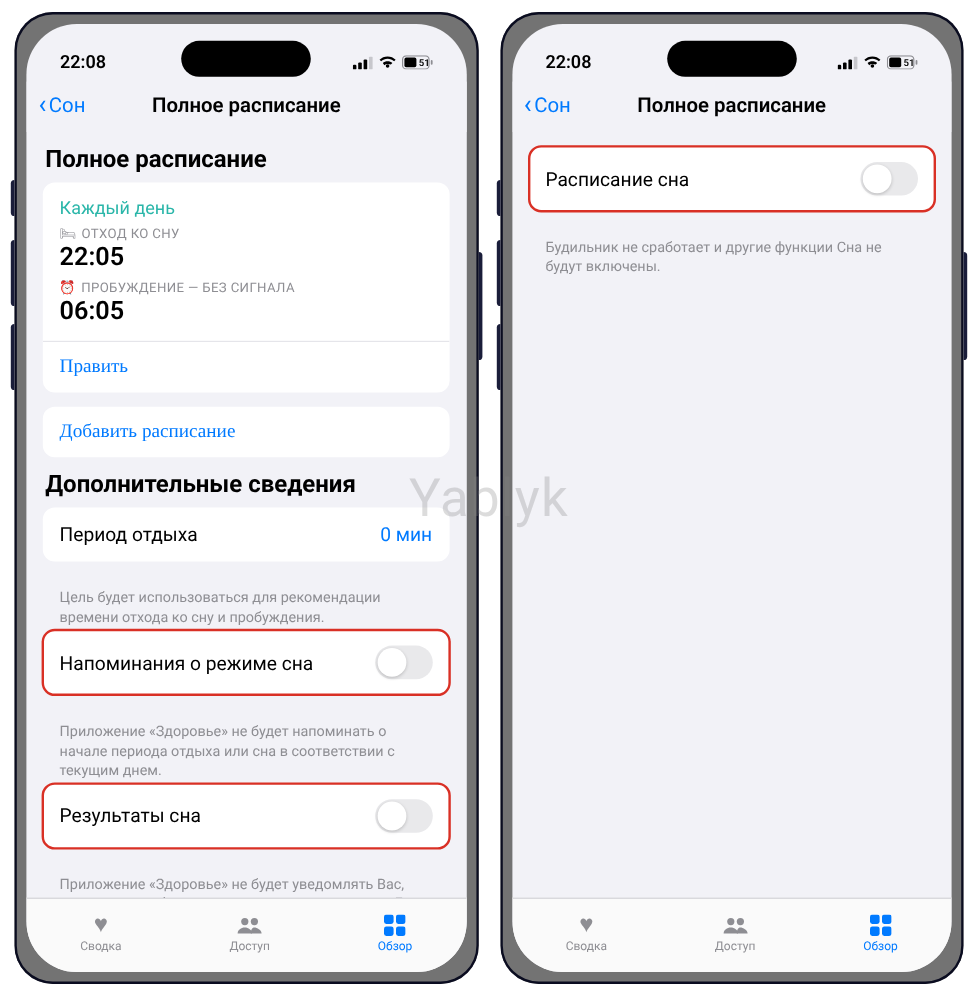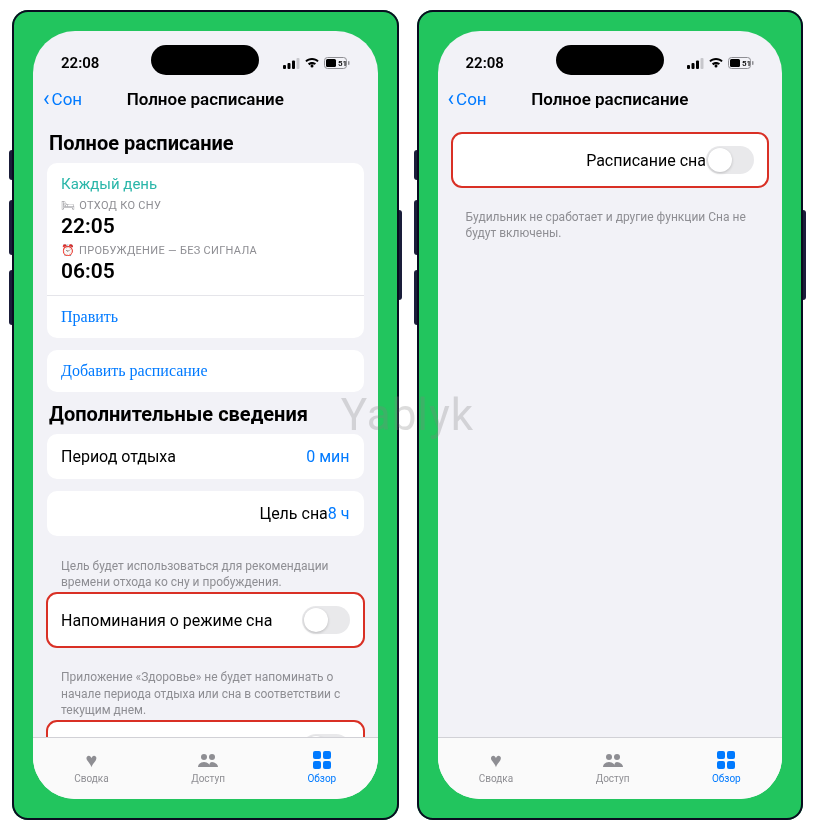--- a/index.html
+++ b/index.html
@@ -9,23 +9,23 @@
   width: 815px;
   height: 830px;
   position: relative;
   display: flex;
   gap: 18px;
   padding: 10px 12px;
 }
 .phone {
   width: 388px;
   height: 810px;
-  background: #22c55e;
-  border-radius: 16px;
-  padding: 21px;
+  background: #737373;
+  border-radius: 32px;
+  padding: 10px;
   position: relative;
   box-shadow: inset 0 0 0 2px #0a0c20;
 }
 .phone::before {
   content: '';
   position: absolute;
   left: -3px; top: 140px;
   width: 3px; height: 30px;
   background: #1a1d3a;
   border-radius: 3px 0 0 3px;
@@ -184,21 +184,21 @@
   height: 24px;
   background: #fff;
   border-radius: 50%;
   box-shadow: 0 1px 3px rgba(0,0,0,0.2);
 }
 .highlighted {
   outline: 2px solid #d93025;
   outline-offset: -1px;
 }
 .gap8 { margin-top: 1px; }
-.gap12 { margin-top: 12px; justify-content: flex-end; }
+.gap12 { margin-top: 12px; }
 .tab-bar {
   height: 62px;
   background: #fafafa;
   border-top: 1px solid #d1d1d6;
   display: flex;
   justify-content: space-around;
   align-items: center;
   padding-bottom: 6px;
 }
 .tab-item {
@@ -295,24 +295,20 @@
         <div class="card-link">Добавить расписание</div>
       </div>
 
       <div class="section-header">Дополнительные сведения</div>
 
       <div class="row">
         <span>Период отдыха</span>
         <span class="row-value">0 мин</span>
       </div>
 
-      <div class="row gap12">
-        <span>Цель сна</span>
-        <span class="row-value">8 ч</span>
-      </div>
       <div class="footer-text">Цель будет использоваться для рекомендации времени отхода ко сну и пробуждения.</div>
 
       <div class="row gap8 highlighted">
         <span>Напоминания о режиме сна</span>
         <div class="toggle"></div>
       </div>
       <div class="footer-text">Приложение «Здоровье» не будет напоминать о начале периода отдыха или сна в соответствии с текущим днем.</div>
 
       <div class="row gap8 highlighted">
         <span>Результаты сна</span>

